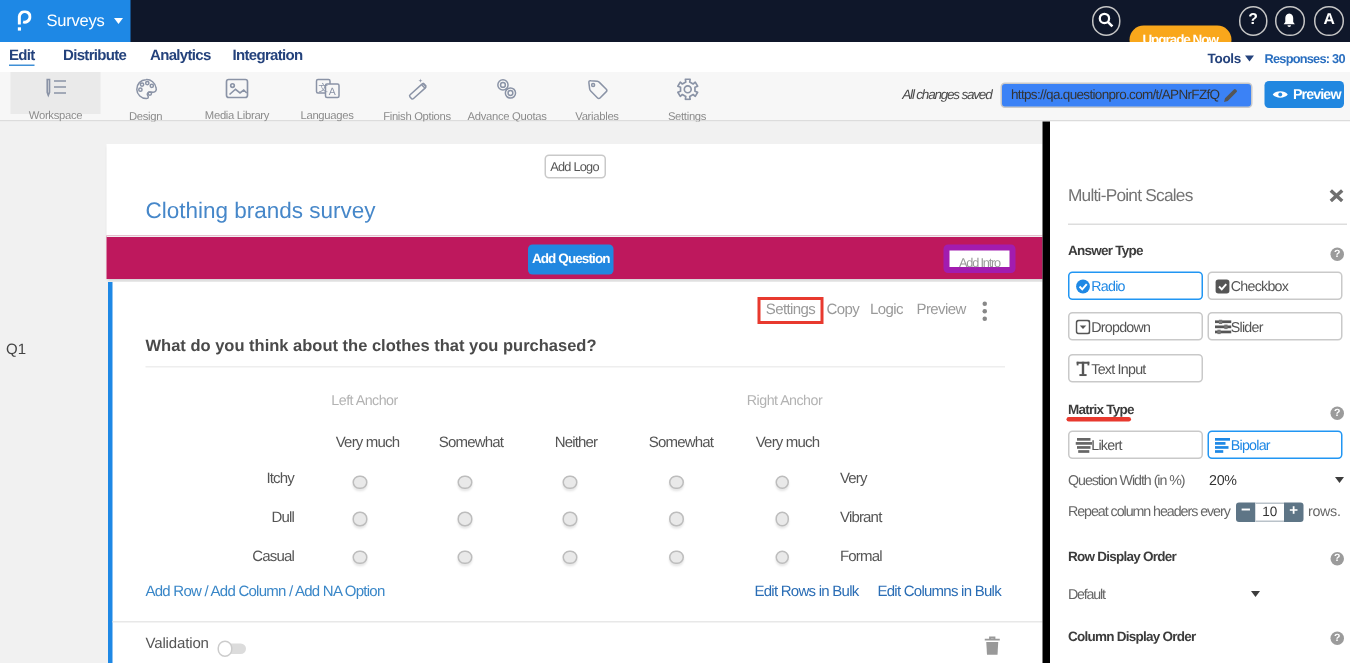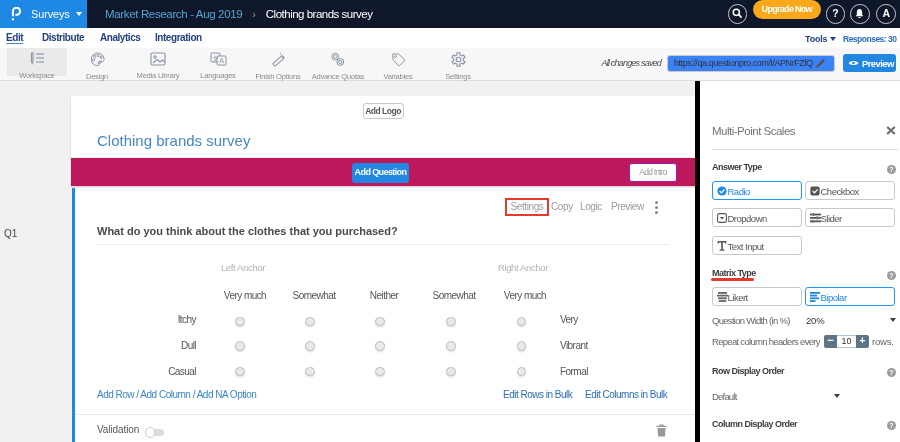--- a/index.html
+++ b/index.html
@@ -10,21 +10,21 @@
 .topbar { height:28px; background:#0f172a; position:relative; }
 .logosec { position:absolute; left:0; top:0; width:87px; height:28px; background:#1e88e5; color:#fff; }
 .logosec .brand { position:absolute; left:31px; top:8px; font-size:11px; letter-spacing:-.15px; }
 .logosec svg.plogo { position:absolute; left:11px; top:7px; }
 .caret { display:inline-block; width:0; height:0; border-left:3.5px solid transparent; border-right:3.5px solid transparent; border-top:4px solid #fff; }
 .logosec .caret { position:absolute; left:76px; top:12px; }
 .crumb { position:absolute; left:105px; top:8px; font-size:11.5px; color:#58a5d3; letter-spacing:-.35px; white-space:nowrap; }
 .crumb .sep { color:#9a9a9a; margin:0 4px 0 7px; font-size:11px; letter-spacing:0; }
 .crumb .cur { color:#fff; letter-spacing:-.5px; }
 .circ { position:absolute; top:4px; width:19.6px; height:19.6px; border-radius:50%; border:1.3px solid #c6c6c6; color:#fff; font-size:10.5px; font-weight:bold; text-align:center; line-height:17.5px; }
-.upg { position:absolute; left:753px; top:0; width:67.5px; height:19px; background:#f9a71b; color:#fff; font-size:9px; font-weight:bold; letter-spacing:-.7px; border-radius:9.5px; text-align:center; line-height:19px; }
+.upg { position:absolute; left:753px; top:17px; width:67.5px; height:19px; background:#f9a71b; color:#fff; font-size:9px; font-weight:bold; letter-spacing:-.7px; border-radius:9.5px; text-align:center; line-height:19px; }
 
 
 .navrow { height:20px; background:#fff; position:relative; font-size:10px; font-weight:bold; color:#24427c; }
 .navrow .item { position:absolute; top:4px; letter-spacing:-.45px; }
 .navrow .under { position:absolute; left:6px; top:14.5px; width:17px; border-top:1.5px solid #3f8fd6; }
 .tools { position:absolute; left:805px; top:5.5px; font-size:9px; font-weight:bold; letter-spacing:-.2px; color:#24427c; }
 .tools .caret { border-top-color:#24427c; margin-left:3px; vertical-align:1px; }
 .resp { position:absolute; left:843px; top:6px; font-size:8.5px; letter-spacing:-.5px; color:#2a6fc0; white-space:nowrap; }
 
 
@@ -39,25 +39,25 @@
 .pencil { position:absolute; left:816px; top:11px; }
 .prevbtn { position:absolute; left:843px; top:6px; width:53px; height:18px; background:#2187e0; border-radius:3px; color:#fff; font-size:9.5px; font-weight:bold; letter-spacing:-.6px; }
 .prevbtn svg { position:absolute; left:5px; top:5px; }
 .prevbtn span { position:absolute; left:19px; top:4px; }
 
 
 .main { position:absolute; left:0; top:81px; width:900px; height:361px; background:#f1f1f1; }
 .q1 { position:absolute; left:4px; top:147px; font-size:10px; color:#444; }
 
 .card { position:absolute; left:70.5px; top:15px; width:625px; height:90px; background:#fff; box-shadow:0 1px 2px rgba(0,0,0,.14); }
-.addlogo { position:absolute; left:292px; top:6.5px; width:41px; height:16.5px; border:1px solid #c9c9c9; border-radius:3px; background:#fff; font-size:8.5px; letter-spacing:-.5px; color:#555; text-align:center; line-height:15px; white-space:nowrap;font-weight:bold; }
+.addlogo { position:absolute; left:292px; top:6.5px; width:41px; height:16.5px; border:1px solid #c9c9c9; border-radius:3px; background:#fff; font-size:8.5px; letter-spacing:-.5px; color:#555; text-align:center; line-height:15px; white-space:nowrap; }
 .cardtitle { position:absolute; left:26.5px; top:35.5px; font-size:15px; color:#4687c9; letter-spacing:0; }
 .addqstrip { position:absolute; left:0; top:61px; width:625px; height:29px; background:#be185d; border-top:1px solid #efefef; }
 .addqbtn { position:absolute; left:281.5px; top:5px; width:57px; height:19.5px; background:#2187e0; border-radius:3px; color:#fff; font-size:9px; font-weight:bold; letter-spacing:-.6px; text-align:center; line-height:19px; white-space:nowrap; }
-.addintro { position:absolute; left:558.5px; top:5px; width:48px; height:19px; background:#fff; border:1px solid #a21caf; border-radius:3px; color:#999; font-size:8.5px; letter-spacing:-.8px; text-align:center; line-height:17px; }
+.addintro { position:absolute; left:558.5px; top:5px; width:48px; height:19px; background:#fff; border:4px solid #a21caf; border-radius:3px; color:#999; font-size:8.5px; letter-spacing:-.8px; text-align:center; line-height:17px; }
 
 .qblock { position:absolute; left:71.5px; top:106.5px; width:624px; height:255.5px; background:#fff; border-left:3px solid #1e88e5; }
 .qin { position:absolute; left:4.5px; top:4.5px; width:616px; height:251px; }
 .qhead { position:absolute; left:0; top:6px; width:616px; height:18px; font-size:10px; letter-spacing:-.4px; color:#9a9a9a; }
 .qhead span { position:absolute; top:3px; }
 .qhead .setbox { position:absolute; left:426px; top:0; width:44px; height:18px; border:2px solid #e8392e; text-align:center; line-height:14px; }
 .dots { position:absolute; left:576px; top:3px; }
 .dots i { display:block; width:3px; height:3px; border-radius:50%; background:#888; margin-bottom:2px; }
 .qtext { position:absolute; left:18px; top:33px; font-size:11px; color:#4a4a4a; font-weight:bold; letter-spacing:0; white-space:nowrap; }
 .qsep { position:absolute; left:18px; width:573px; top:52px; border-top:1px solid #eee; }
@@ -99,21 +99,20 @@
 
 <div class="topbar">
   <div class="logosec">
     <svg class="plogo" width="10" height="14" viewBox="0 0 10 14">
         <path d="M1.9 9.3 L1.9 4.1 A3.55 3.55 0 1 1 4.4 7.6" fill="none" stroke="#fff" stroke-width="2" stroke-linecap="butt"></path>
         <rect x="0.9" y="11.2" width="2.1" height="2.2" fill="#fff"></rect>
       </svg>
     <span class="brand">Surveys</span>
       <span class="caret"></span>
   </div>
-  <div class="crumb">Market Research - Aug 2019 <span class="sep">›</span><span class="cur" style="margin-left:6px;">Clothing brands survey</span></div>
   <div class="circ" style="left:727.6px;"><svg width="11" height="11" viewBox="0 0 11 11" style="margin-top:3px;">
         <circle cx="4.3" cy="4.3" r="3.1" fill="none" stroke="#fff" stroke-width="1.5"></circle>
         <line x1="6.7" y1="6.7" x2="9.6" y2="9.6" stroke="#fff" stroke-width="1.7"></line>
       </svg></div>
   <div class="upg">Upgrade Now</div>
   <div class="circ" style="left:825.6px;">?</div>
   <div class="circ" style="left:850.2px;"><svg width="11" height="12" viewBox="0 0 9 10" style="margin-top:2.5px;">
         <path d="M4.5 .8 C3 .8 2.3 2 2.3 3.4 L2.3 5.5 L1.4 6.8 L7.6 6.8 L6.7 5.5 L6.7 3.4 C6.7 2 6 .8 4.5 .8 Z" fill="#fff"></path>
         <path d="M3.5 7.4 a1 1 0 0 0 2 0" fill="#fff"></path>
       </svg></div>

